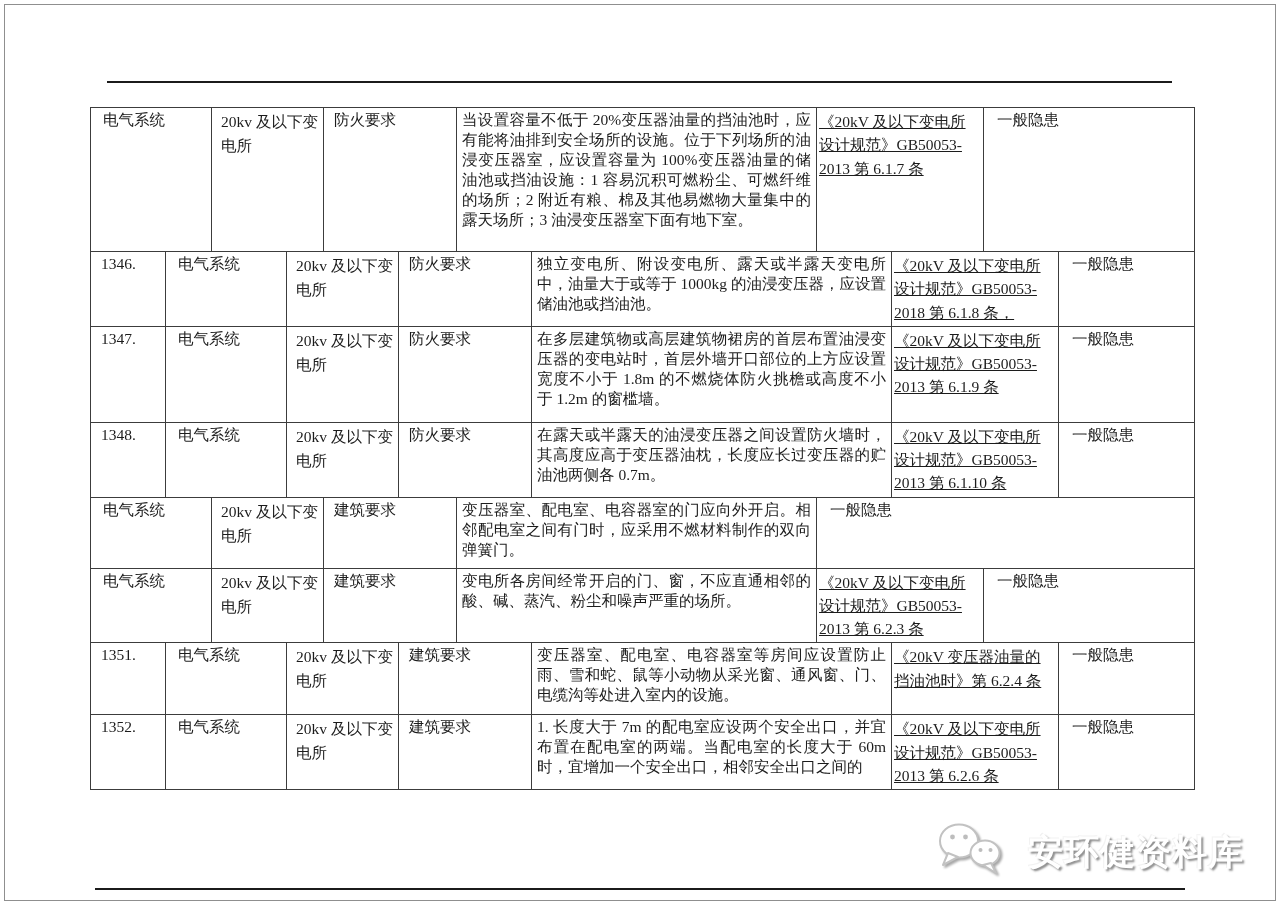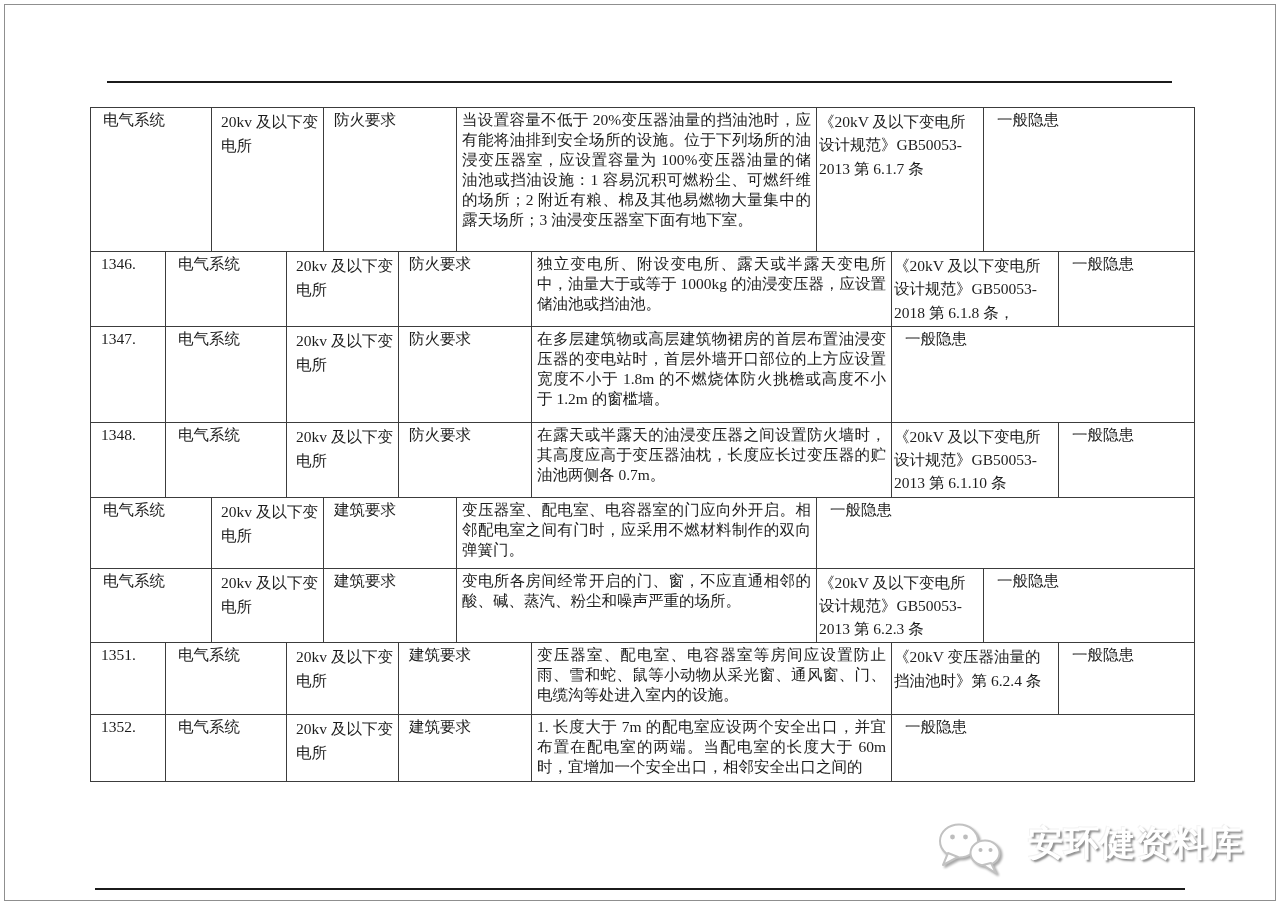--- a/index.html
+++ b/index.html
@@ -36,26 +36,26 @@
     display:flex;align-items:flex-start;
     padding:2px 5px;
   }
   .cell:last-child{border-right:none;}
   .c-num{width:75px;padding-left:10px;}
   .c-system{width:121px;padding-left:12px;}
   .c-subsystem{width:112px;padding-left:9px;line-height:1.55;}
   .c-category{width:133px;padding-left:10px;}
   .c-desc{width:360px;line-height:20px;}
   .c-desc span{text-align:justify;width:100%;display:block;}
-  .c-ref{width:167px;line-height:1.5;padding-left:2px;}
+  .c-ref{width:167px;line-height:1.5;padding-left:2px;text-decoration:underline;}
   .c-status{width:109px;padding-left:13px;}
 
   .watermark{
     position:absolute;right:36px;top:820px;
-    display:flex;align-items:flex-start;gap:24px;
+    display:flex;align-items:flex-end;gap:24px;
   }
   .wm-icon svg{
     filter:drop-shadow(2px 2px 1px #a8a8a8);
     display:block;
   }
   .wm-text{
     font-family:"Liberation Sans","DejaVu Sans",sans-serif;
     font-size:35px;font-weight:bold;letter-spacing:1px;
     color:#ffffff;
     text-shadow:2px 2px 2px #8f8f8f, -1px -1px 0 #f2f2f2;
@@ -122,20 +122,23 @@
     </div>
     <div class="cell c-subsystem">
       <span>20kv 及以下变电所</span>
     </div>
     <div class="cell c-category">
       <span>防火要求</span>
     </div>
     <div class="cell c-desc">
       <span>在多层建筑物或高层建筑物裙房的首层布置油浸变压器的变电站时，首层外墙开口部位的上方应设置宽度不小于 1.8m 的不燃烧体防火挑檐或高度不小于 1.2m 的窗槛墙。</span>
     </div>
+    <div class="cell c-ref">
+      <span>《20kV 及以下变电所设计规范》GB50053-2013 第 6.1.9 条</span>
+    </div>
     <div class="cell c-status">
       <span>一般隐患</span>
     </div>
   </div>
 
   <div class="trow">
     <div class="cell c-num">
       <span>1348.</span>
     </div>
     <div class="cell c-system">
@@ -229,20 +232,23 @@
       <span>电气系统</span>
     </div>
     <div class="cell c-subsystem">
       <span>20kv 及以下变电所</span>
     </div>
     <div class="cell c-category">
       <span>建筑要求</span>
     </div>
     <div class="cell c-desc">
       <span>1. 长度大于 7m 的配电室应设两个安全出口，并宜布置在配电室的两端。当配电室的长度大于 60m 时，宜增加一个安全出口，相邻安全出口之间的</span>
+    </div>
+    <div class="cell c-ref">
+      <span>《20kV 及以下变电所设计规范》GB50053-2013 第 6.2.6 条</span>
     </div>
     <div class="cell c-status">
       <span>一般隐患</span>
     </div>
   </div>
 </div>
 
 <div class="watermark">
   <span class="wm-icon">
     <svg width="68" height="56" viewBox="0 0 68 56">

